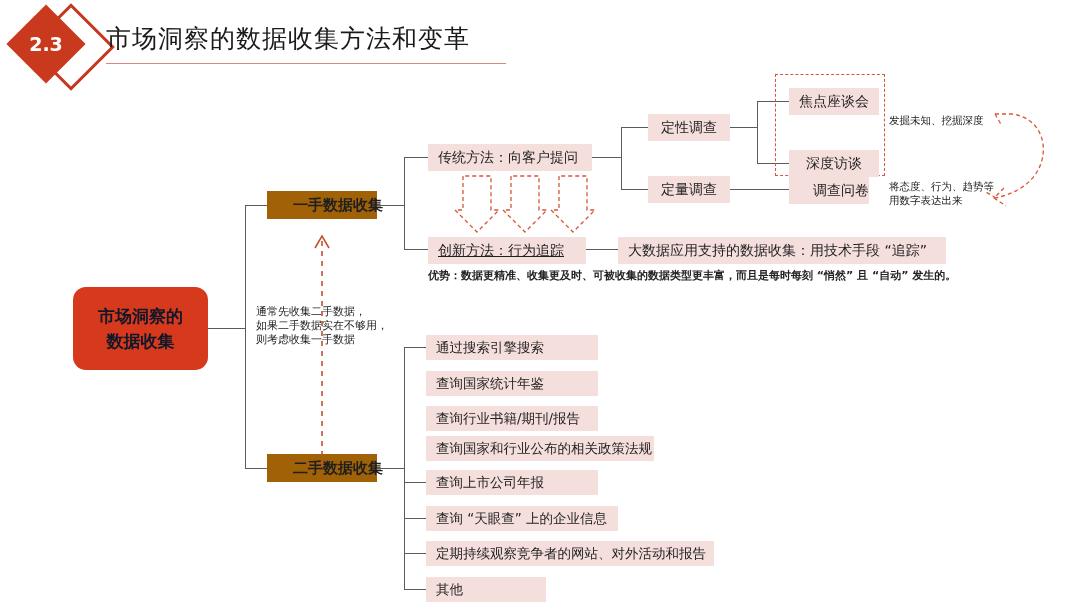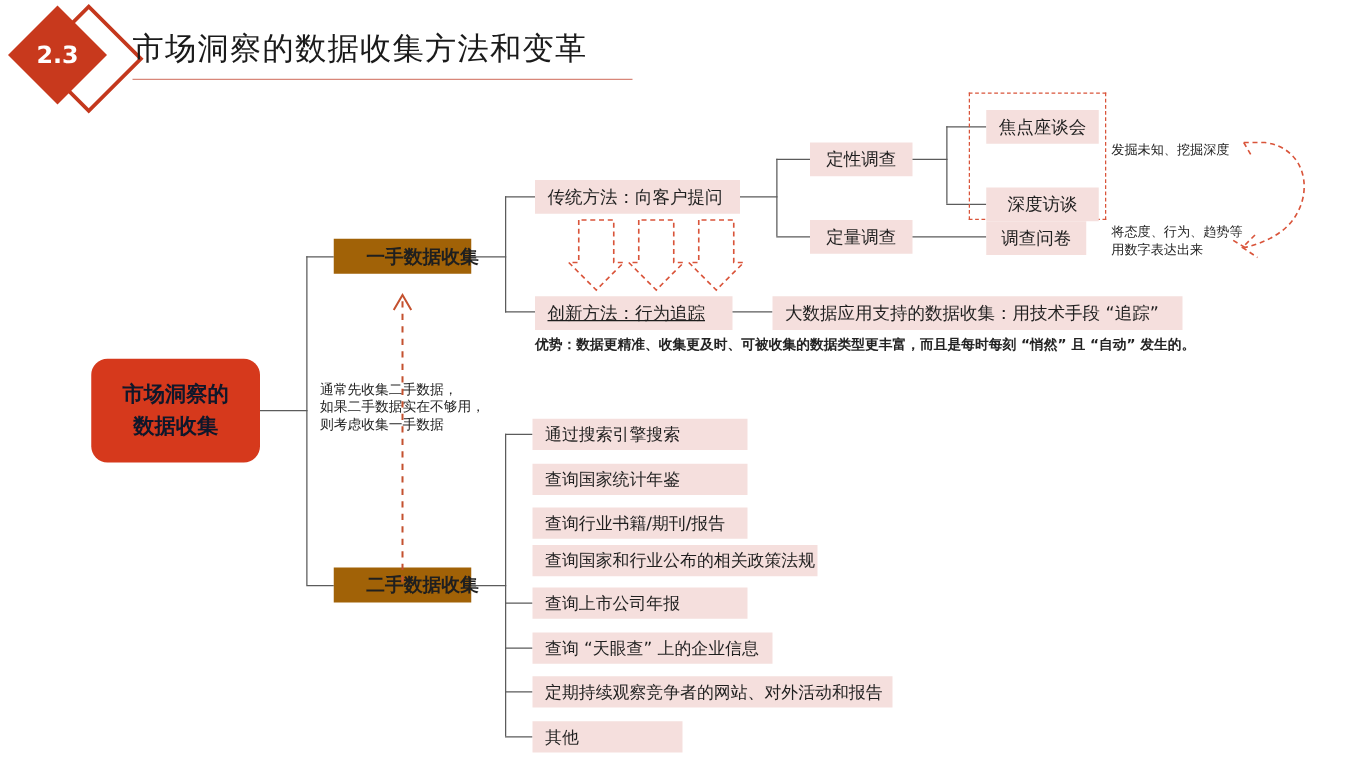--- a/index.html
+++ b/index.html
@@ -231,21 +231,21 @@
   <div class="ln h" style="left:730px; top:189px; width:59px;"></div>
 
   <div class="dash-box" style="left:775px; top:74px; width:110px; height:102px;"></div>
 
   <div class="node pink center" style="left:789px; top:88px; width:90px;">
     <span>焦点座谈会</span>
   </div>
   <div class="node pink center" style="left:789px; top:150px; width:90px;">
     <span>深度访谈</span>
   </div>
-  <div class="node pink center" style="left:789px; top:177px; width:80px;">
+  <div class="node pink center" style="left:789px; top:177px; width:80px;justify-content:flex-end;">
     <span>调查问卷</span>
   </div>
 
   <div class="note-sm" style="left:889px; top:113px;">发掘未知、挖掘深度</div>
   <div class="note-sm" style="left:889px; top:179px;">将态度、行为、趋势等
 用数字表达出来</div>
 
   <div class="node pink pad" style="left:428px; top:237px; width:158px;text-decoration:underline;">
     <span>创新方法：行为追踪</span>
   </div>

